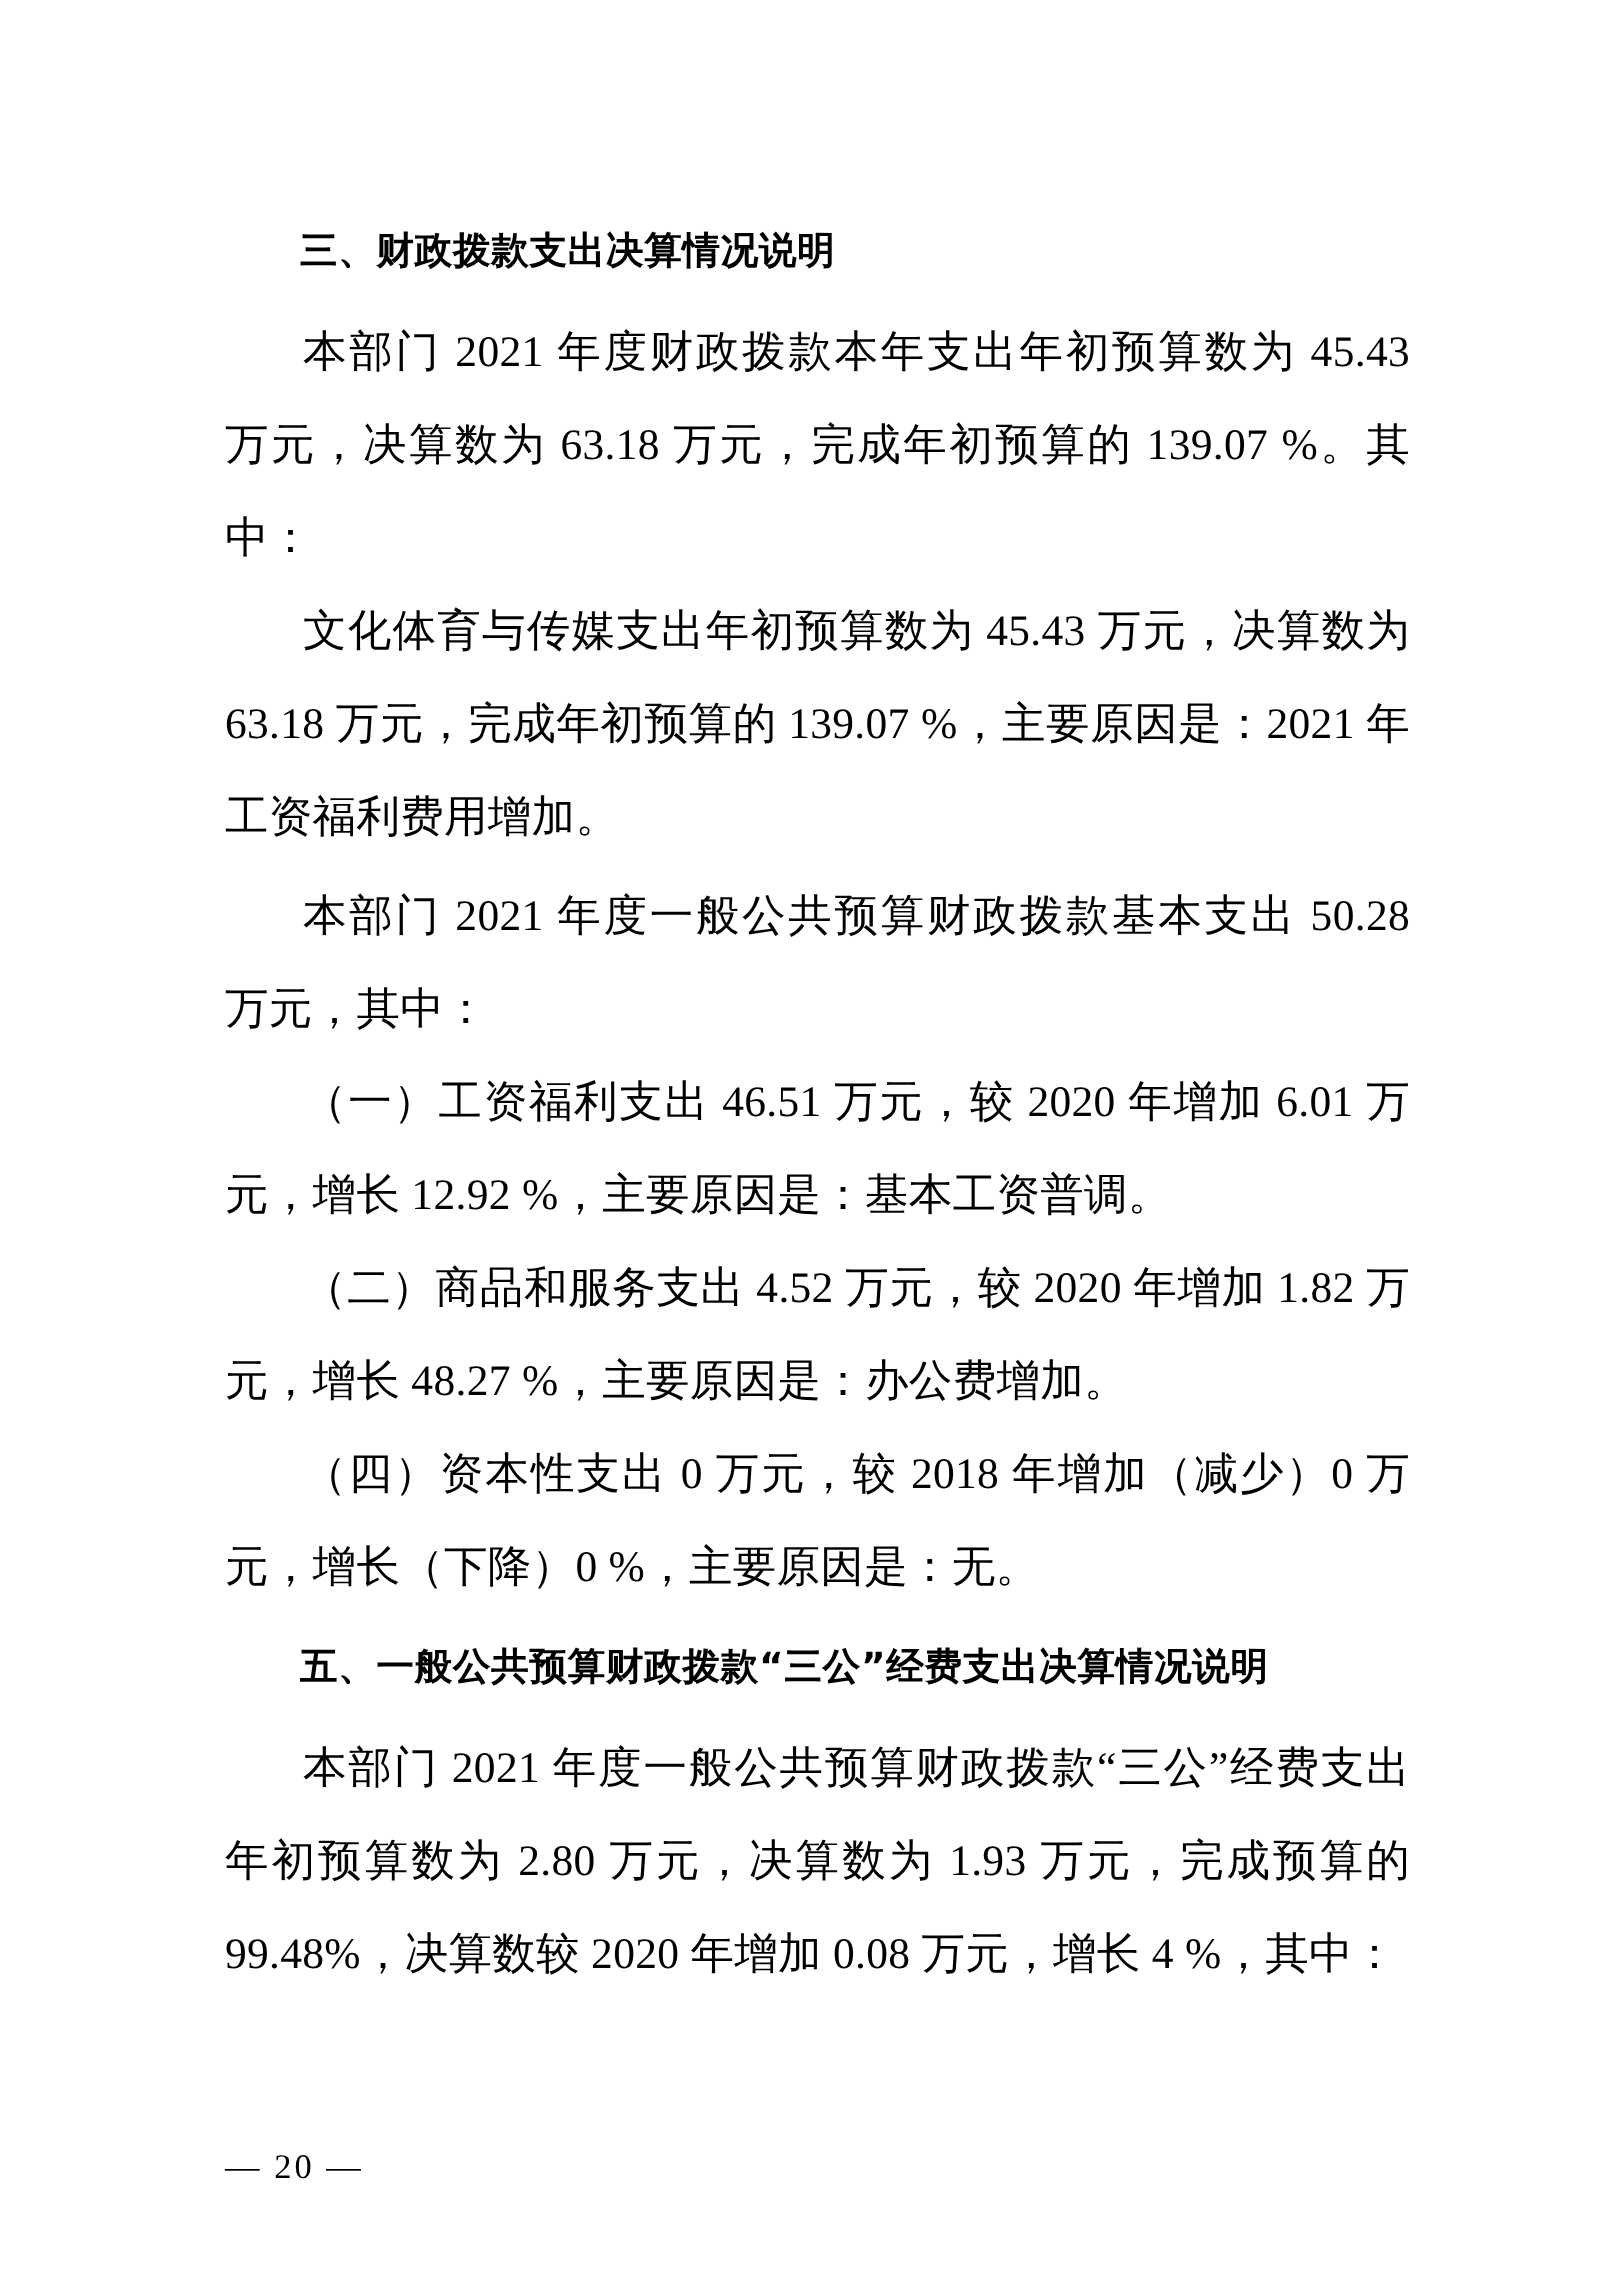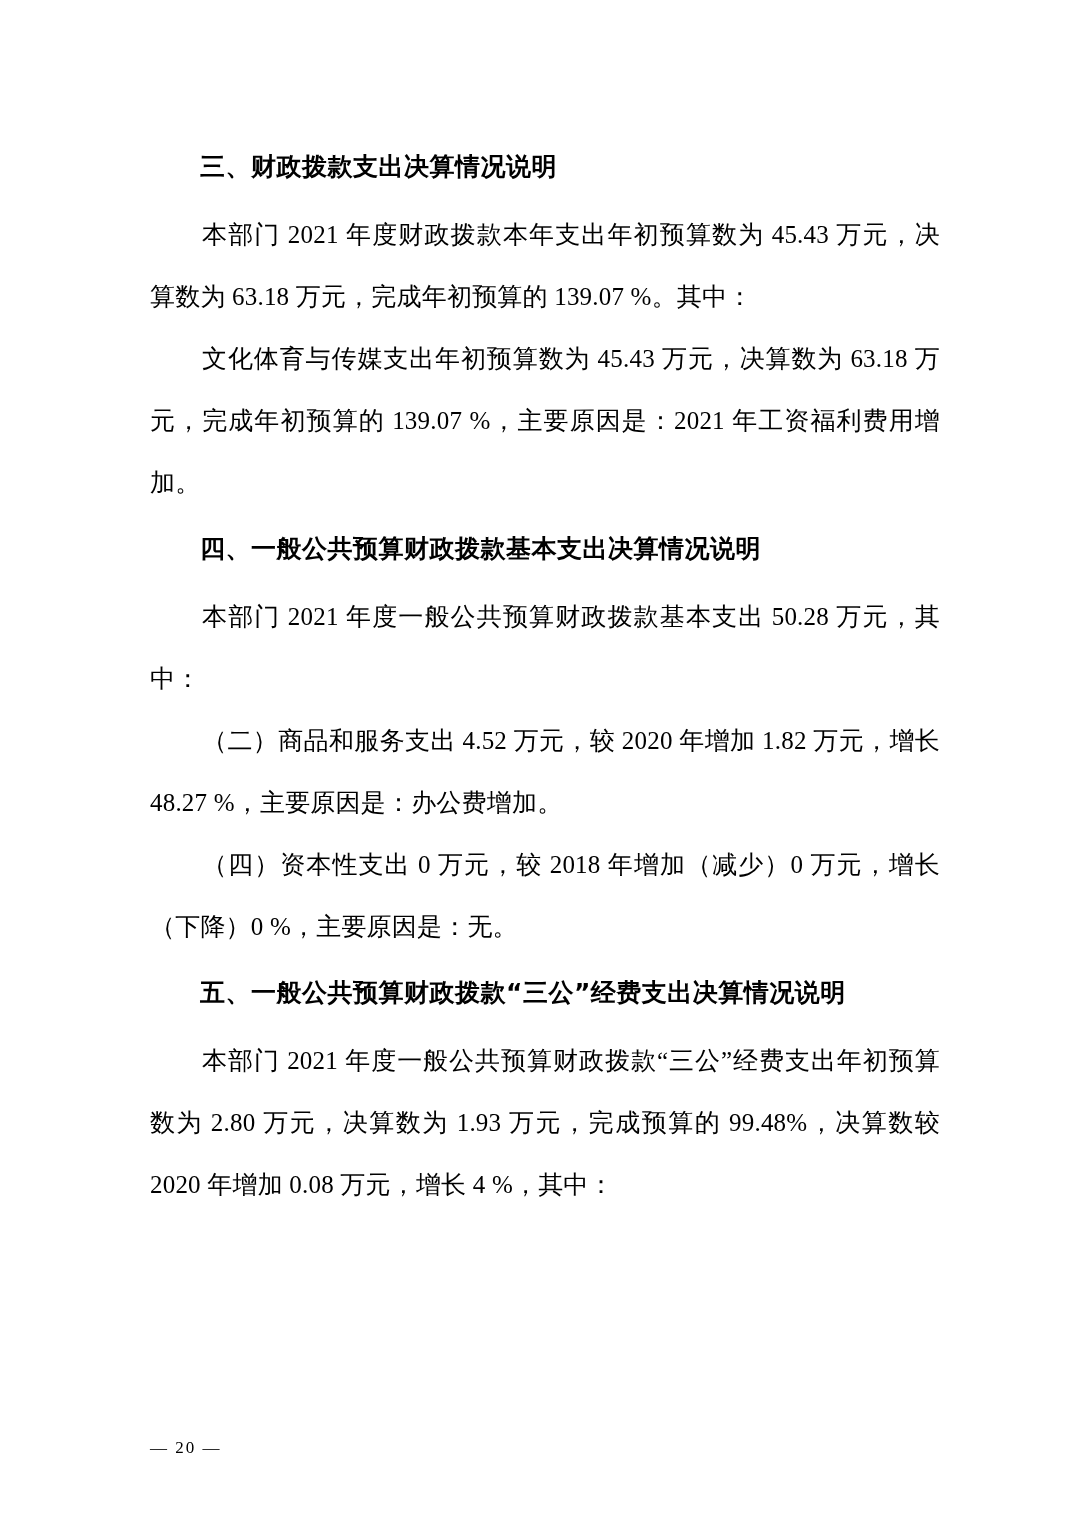--- a/index.html
+++ b/index.html
@@ -28,52 +28,52 @@
     font-family: "DejaVu Sans", "Liberation Sans", sans-serif;
     font-weight: bold;
     font-size: 25px;
     line-height: 62px;
     letter-spacing: 0.5px;
     text-indent: 50px;
     margin: 0 0 6px 0;
     white-space: nowrap;
   }
   .para {
-    font-size: 25px;
+    font-size: 29px;
     line-height: 62px;
     text-align: justify;
     text-justify: inter-ideograph;
     text-indent: 52px;
     margin: 0;
     letter-spacing: 0.2px;
   }
   .spacer-sm { height: 4px; }
   .footer {
     position: absolute;
     left: 150px;
     bottom: 78px;
-    font-size: 17px;
+    font-size: 23px;
     letter-spacing: 2px;
     font-family: "Liberation Serif", "DejaVu Serif", serif;
   }
 </style>
 </head>
 <body>
 
 <div class="page">
   <div class="content">
 
     <div class="heading">三、财政拨款支出决算情况说明</div>
     <p class="para">本部门 2021 年度财政拨款本年支出年初预算数为 45.43 万元，决算数为 63.18 万元，完成年初预算的 139.07 %。其中：</p>
     <p class="para">文化体育与传媒支出年初预算数为  45.43 万元，决算数为 63.18 万元，完成年初预算的 139.07  %，主要原因是：2021 年工资福利费用增加。</p>
 
     <div class="spacer-sm"></div>
 
-    <div class="heading">四、一般公共预算财政拨款基本支出决算情况说明</div>
     <p class="para">本部门 2021 年度一般公共预算财政拨款基本支出 50.28 万元，其中：</p>
+    <p class="para">（一）工资福利支出 46.51   万元，较 2020 年增加 6.01 万元，增长 12.92  %，主要原因是：基本工资普调。</p>
     <p class="para">（二）商品和服务支出 4.52  万元，较 2020 年增加 1.82 万元，增长 48.27  %，主要原因是：办公费增加。</p>
     <p class="para">（四）资本性支出 0  万元，较 2018 年增加（减少）0  万元，增长（下降）0  %，主要原因是：无。</p>
 
     <div class="spacer-sm"></div>
 
     <div class="heading">五、一般公共预算财政拨款“三公”经费支出决算情况说明</div>
     <p class="para">本部门 2021 年度一般公共预算财政拨款“三公”经费支出年初预算数为 2.80  万元，决算数为 1.93 万元，完成预算的 99.48%，决算数较 2020 年增加 0.08  万元，增长 4  %，其中：</p>
 
   </div>
 

